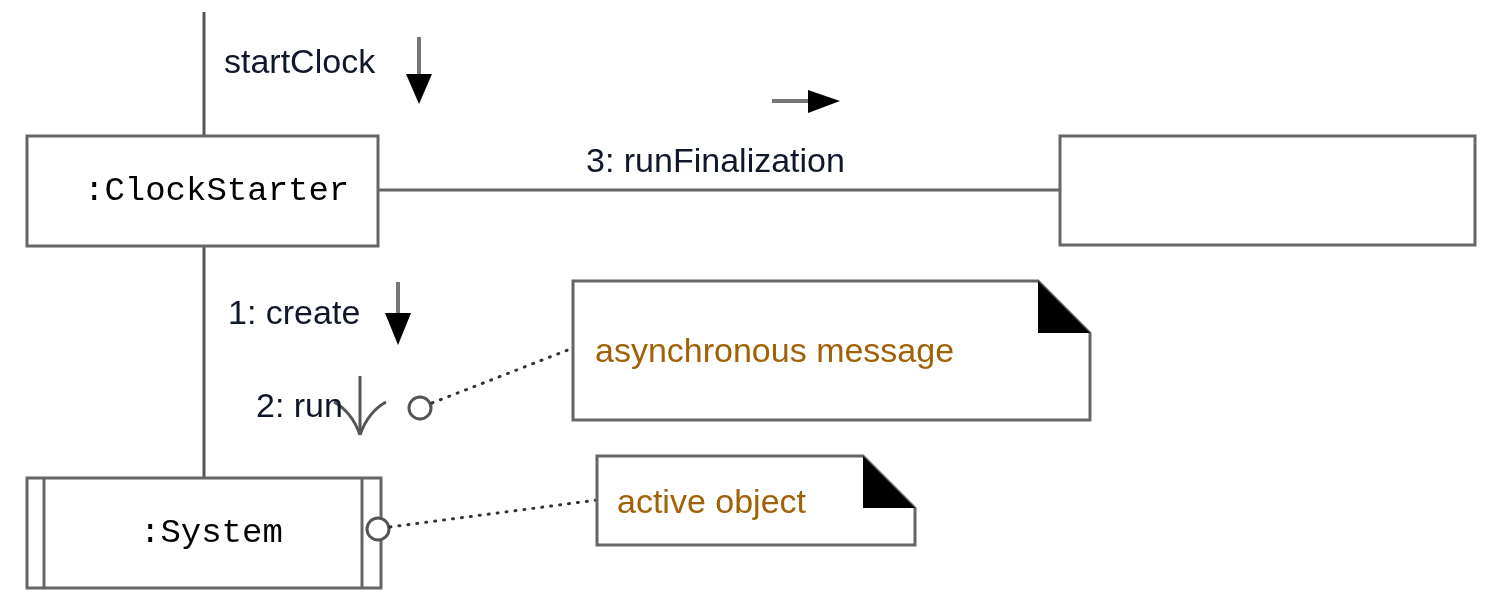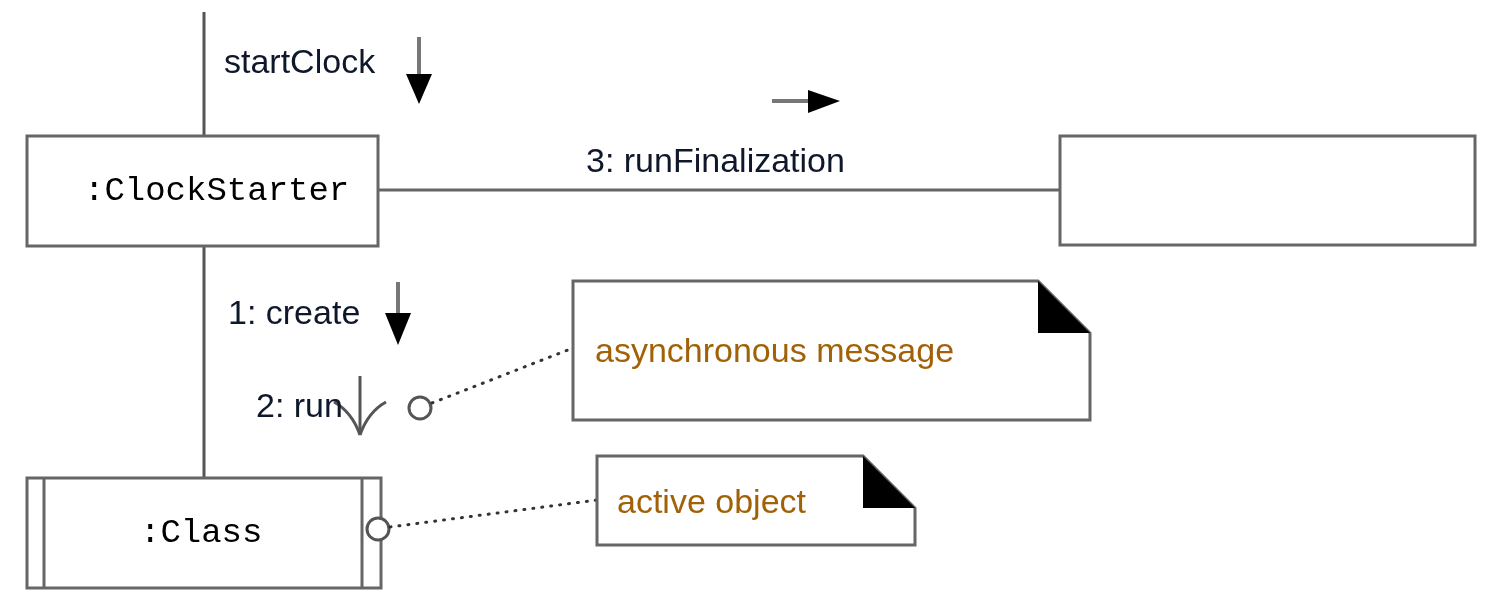--- a/index.html
+++ b/index.html
@@ -94,21 +94,21 @@
     <polygon points="1038,281 1090,333 1038,333" fill="#000000"></polygon>
 
     <path d="M 597 456 L 863 456 L 915 508 L 915 545 L 597 545 Z" fill="#ffffff" stroke="#666666" stroke-width="3"></path>
     <polygon points="863,456 915,508 863,508" fill="#000000"></polygon>
 
   </svg>
 
   <div class="node-label" style="left:84px; top:174px;">:ClockStarter</div>
 
 
-  <div class="node-label" style="left:140px; top:516px;">:Class</div>
+  <div class="node-label" style="left:140px; top:516px;">:System</div>
 
   <div class="msg-label" style="left:224px; top:44px;">startClock</div>
 
   <div class="msg-label" style="left:586px; top:135px;margin-top:8px;">3: runFinalization</div>
 
   <div class="msg-label" style="left:228px; top:295px;">1: create</div>
 
   <div class="msg-label" style="left:228px; top:388px;margin-left:28px;">2: run</div>
 
   <div class="note-label" style="left:595px; top:333px;">asynchronous message</div>

